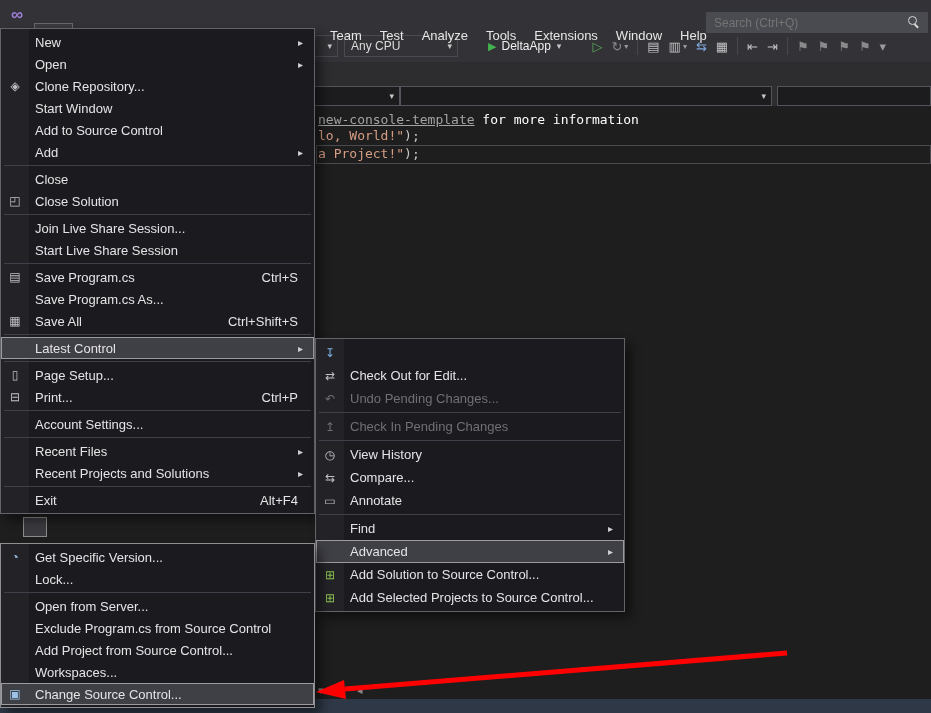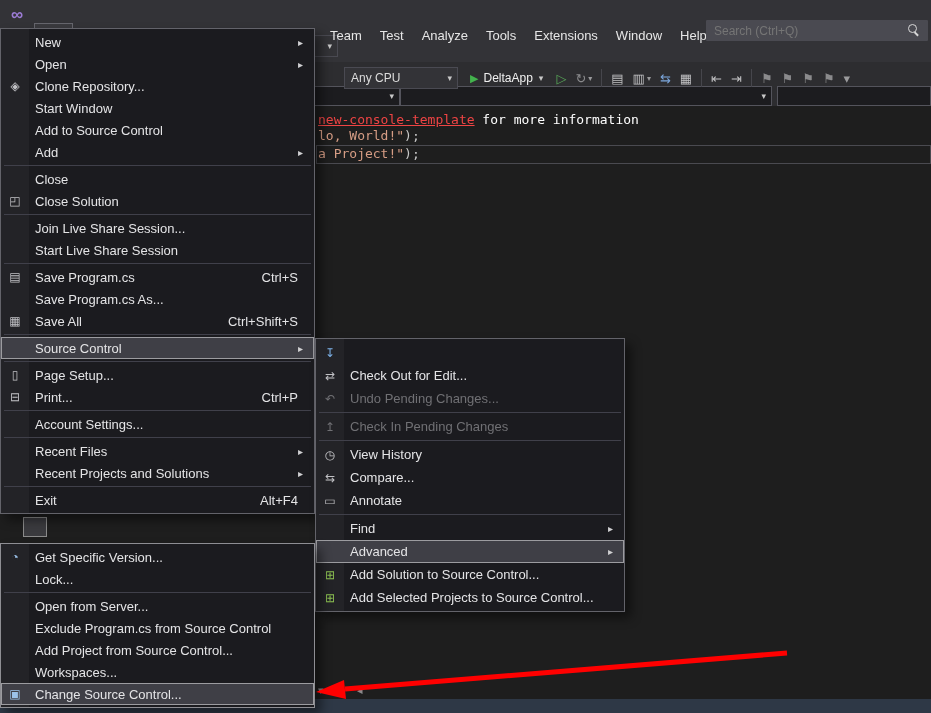--- a/index.html
+++ b/index.html
@@ -16,59 +16,59 @@
   .menubar {
     position: absolute; left:0; top:0; width:931px; height:30px;
     background:#333337; display:flex; align-items:center;
     color:#e6e6e6; font-size:13px; z-index:5;
   }
   .logo { width:34px; text-align:center; color:#9b7bd4; font-size:17px; font-weight:bold; }
   .mb-items { display:flex; height:100%; align-items:stretch; }
   .mb-item { padding:12px 9px; display:flex; align-items:center; cursor:default; white-space:nowrap;margin-top:23px; }
   .mb-item.open { background:#3a3a3e; box-shadow: inset 0 0 0 1px #66666d; }
   .searchbox {
-    position:absolute; right:3px; top:20px; width:222px; height:21px;
+    position:absolute; right:3px; top:12px; width:222px; height:21px;
     background:#4a4a51; display:flex; align-items:center; border-radius:1px;
   }
   .searchbox input {
     flex:1; background:transparent; border:none; outline:none;
     color:#c4c4c6; font-size:12px; padding-left:8px; font-family:"Liberation Sans",sans-serif;
   }
   .mag { width:13px; height:13px; position:relative; margin-right:7px; flex:none; }
   .mag::before { content:""; position:absolute; width:7px; height:7px; border:1.5px solid #d8d8d8; border-radius:50%; left:0; top:0; }
   .mag::after  { content:""; position:absolute; width:5px; height:1.5px; background:#d8d8d8; transform:rotate(45deg); left:6px; top:9px; }
 
   
   .toolbar { position:absolute; left:0; top:30px; width:931px; height:32px; background:#333337; z-index:4; }
   .combo {
     height:22px; background:#333337; border:1px solid #4a4a52;
     display:flex; align-items:center; color:#dcdcdc; font-size:12px;
   }
   .combo .txt { padding:0 6px; flex:1; white-space:nowrap; }
   .chev { font-size:9px; color:#c8c8c8; padding:0 5px; }
   .combo-partial { position:absolute; left:252px; top:5px; width:86px; justify-content:flex-end; }
-  .tb-flex { position:absolute; left:344px; top:5px; height:22px; display:flex; align-items:center; gap:9px;margin-top:32px; }
+  .tb-flex { position:absolute; left:344px; top:5px; height:22px; display:flex; align-items:center; gap:27px; }
   .combo-platform { width:114px; }
   .runbtn { display:flex; align-items:center; gap:5px; color:#f0f0f0; font-size:12px; padding:0 3px; white-space:nowrap; }
   .runbtn .play { color:#43b34d; font-size:11px; }
   .runbtn .chev { padding:0 1px; }
   .tb-icons { display:flex; align-items:center; gap:9px; }
   .tbi { font-size:13px; color:#c0c0c2; display:flex; align-items:center; white-space:nowrap; }
   .tbi .dd { font-size:8px; color:#9a9a9c; margin-left:2px; }
   .vsep { width:1px; height:18px; background:#46464c; }
 
   
   .tabwell { position:absolute; left:0; top:62px; width:931px; height:24px; background:#2d2d30; }
   .navbar { position:absolute; left:0; top:86px; width:931px; height:20px; background:#2d2d30; }
   .nav-box { position:absolute; top:0; height:20px; background:#1c1c1f; border:1px solid #54545c; display:flex; align-items:center; justify-content:flex-end; }
 
   
   .editor { position:absolute; left:0; top:106px; width:931px; height:577px; background:#1e1e1e; }
   .code-line { position:absolute; left:318px; height:17px; line-height:17px; font:13px "DejaVu Sans Mono", monospace; white-space:pre; }
-  .tok-link    { color:#ef4444; text-decoration:underline;text-align:center; }
+  .tok-link    { color:#a3a3a3; text-decoration:underline;text-align:center; }
   .tok-comment { color:#ffffff; }
   .tok-string  { color:#d69d85; }
   .tok-plain   { color:#c8c8c8; }
   .cur-line-box { position:absolute; left:316px; right:0; top:39px; height:19px; border:1px solid #4a4a50; }
 
   
   .hscroll { position:absolute; left:315px; top:683px; right:0; height:16px; background:#1e1e1e; color:#8a8a8c; }
   .hs-glyph { position:absolute; top:1px; font-size:11px; }
   .statusband { position:absolute; left:0; top:699px; width:931px; height:14px; background:#2e3846; z-index:2; }
   .fragment-box { position:absolute; left:23px; top:517px; width:24px; height:20px; background:#3a3a3e; border:1px solid #8a8a8a; z-index:8; }
@@ -253,21 +253,21 @@
       </div>
       <div class="menu-item">
         <span class="ic">▦</span>
         <span class="lbl">Save All</span>
         <span class="sc">Ctrl+Shift+S</span>
         <span class="arr"></span>
       </div>
       <div class="menu-sep"></div>
       <div class="menu-item sel">
         <span class="ic"></span>
-        <span class="lbl">Source Control</span>
+        <span class="lbl">Latest Control</span>
         <span class="arr">▸</span>
       </div>
       <div class="menu-sep"></div>
       <div class="menu-item">
         <span class="ic">▯</span>
         <span class="lbl">Page Setup...</span>
         <span class="arr"></span>
       </div>
       <div class="menu-item">
         <span class="ic">⊟</span>

